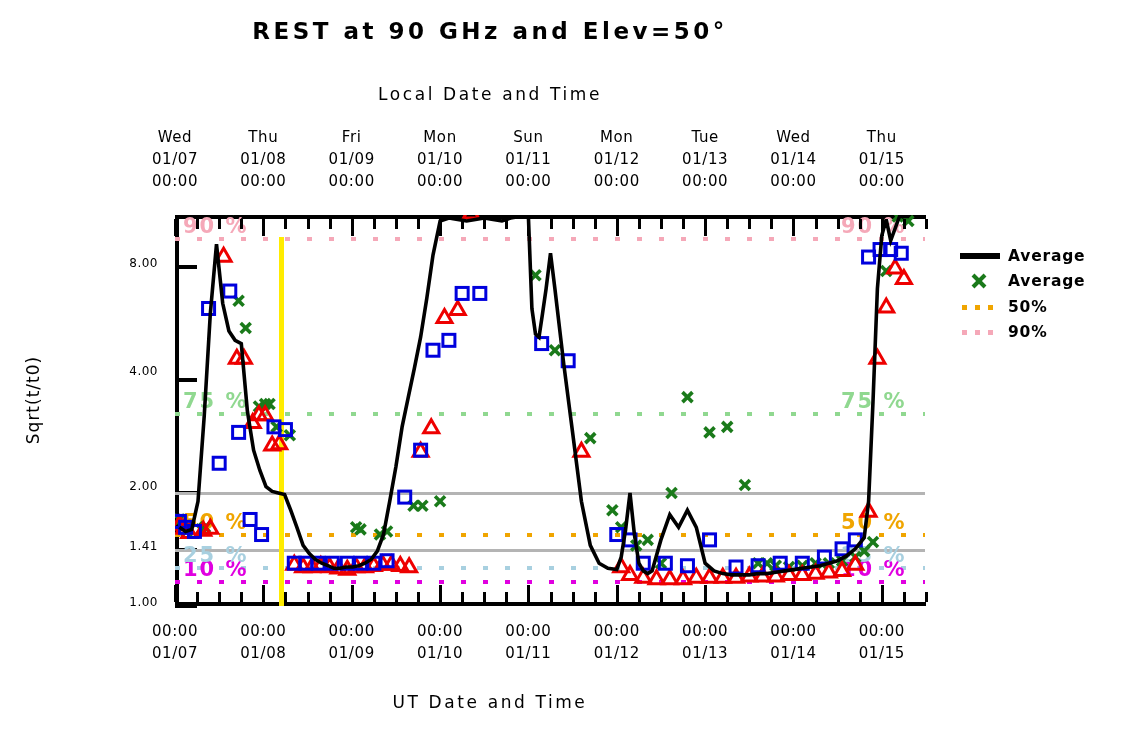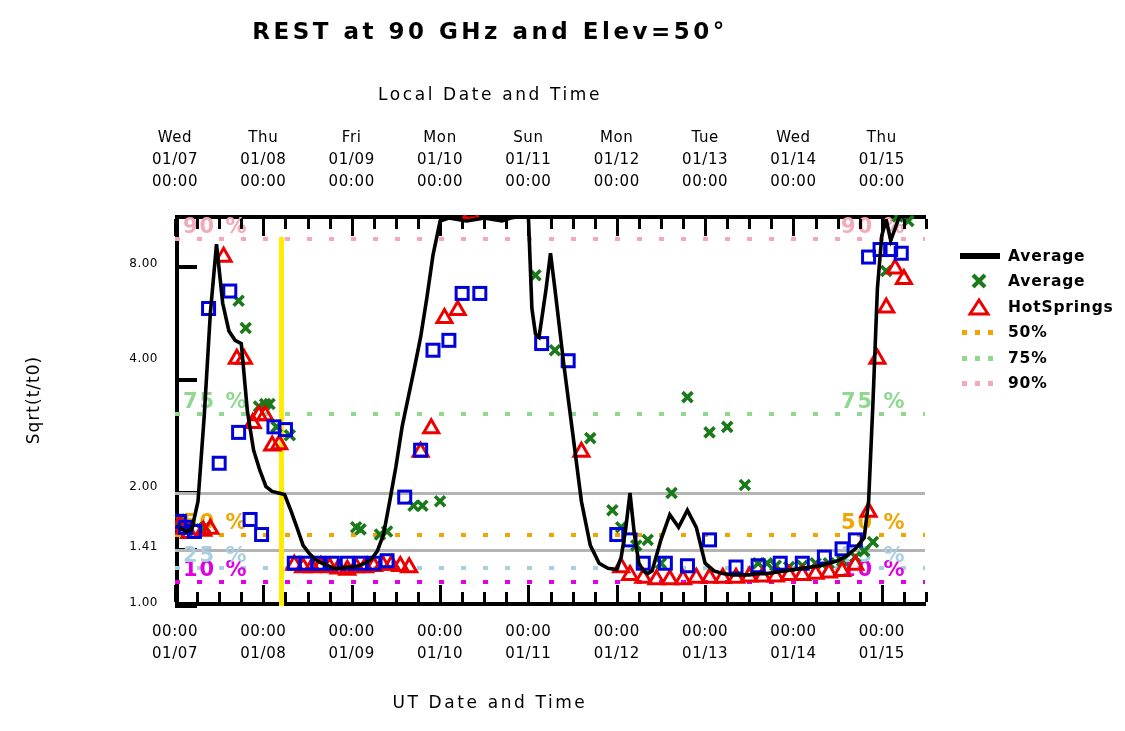--- a/index.html
+++ b/index.html
@@ -114,21 +114,21 @@
     </div>
   </div>
 
 <div id="axis-top" class="axis-line"></div>
 <div id="axis-bottom" class="axis-line"></div>
 <div id="yaxis-spine"></div>
 <div id="ytick-group">
     <div class="ytick" style="top: 264.927px;"></div>
     <div class="ytick-label" style="top: 255.927px;">8.00</div>
     <div class="ytick" style="top: 377.951px;"></div>
-    <div class="ytick-label" style="top: 351px;">4.00</div>
+    <div class="ytick-label" style="top: 364px;">4.00</div>
     <div class="ytick" style="top: 490.976px;"></div>
     <div class="ytick-label" style="top: 479px;">2.00</div>
     <div class="ytick" style="top: 547.974px;"></div>
     <div class="ytick-label" style="top: 538.974px;">1.41</div>
     <div class="ytick" style="top: 604px;"></div>
     <div class="ytick-label" style="top: 595px;">1.00</div>
   </div>
 <div id="ylabel">Sqrt(t/t0)</div>
 
 <div id="plot">
@@ -597,45 +597,27 @@
       <div class="lg-key">
         <svg width="40" height="20">
           <line x1="13" y1="4" x2="25" y2="16" stroke="#1a7a1a" stroke-width="4"></line>
           <line x1="13" y1="16" x2="25" y2="4" stroke="#1a7a1a" stroke-width="4"></line>
         </svg>
       </div>
       <div class="lg-text">Average</div>
     </div>
     <div class="lg-row">
       <div class="lg-key">
-        <svg width="40" height="20">
-          <polygon points="19,3 10,17 28,17" fill="none" stroke="#ee0000" stroke-width="3"></polygon>
-        </svg>
-      </div>
-      <div class="lg-text">HotSprings</div>
-    </div>
-    <div class="lg-row">
-      <div class="lg-key">
         <div class="dotrow">
           <div class="dotseg" style="left:0px;background:#f0a500;"></div>
           <div class="dotseg" style="left:13px;background:#f0a500;"></div>
           <div class="dotseg" style="left:26px;background:#f0a500;"></div>
         </div>
       </div>
       <div class="lg-text">50%</div>
-    </div>
-    <div class="lg-row">
-      <div class="lg-key">
-        <div class="dotrow">
-          <div class="dotseg" style="left:0px;background:#90d890;"></div>
-          <div class="dotseg" style="left:13px;background:#90d890;"></div>
-          <div class="dotseg" style="left:26px;background:#90d890;"></div>
-        </div>
-      </div>
-      <div class="lg-text">75%</div>
     </div>
     <div class="lg-row">
       <div class="lg-key">
         <div class="dotrow">
           <div class="dotseg" style="left:0px;background:#f5a8b8;"></div>
           <div class="dotseg" style="left:13px;background:#f5a8b8;"></div>
           <div class="dotseg" style="left:26px;background:#f5a8b8;"></div>
         </div>
       </div>
       <div class="lg-text">90%</div>

